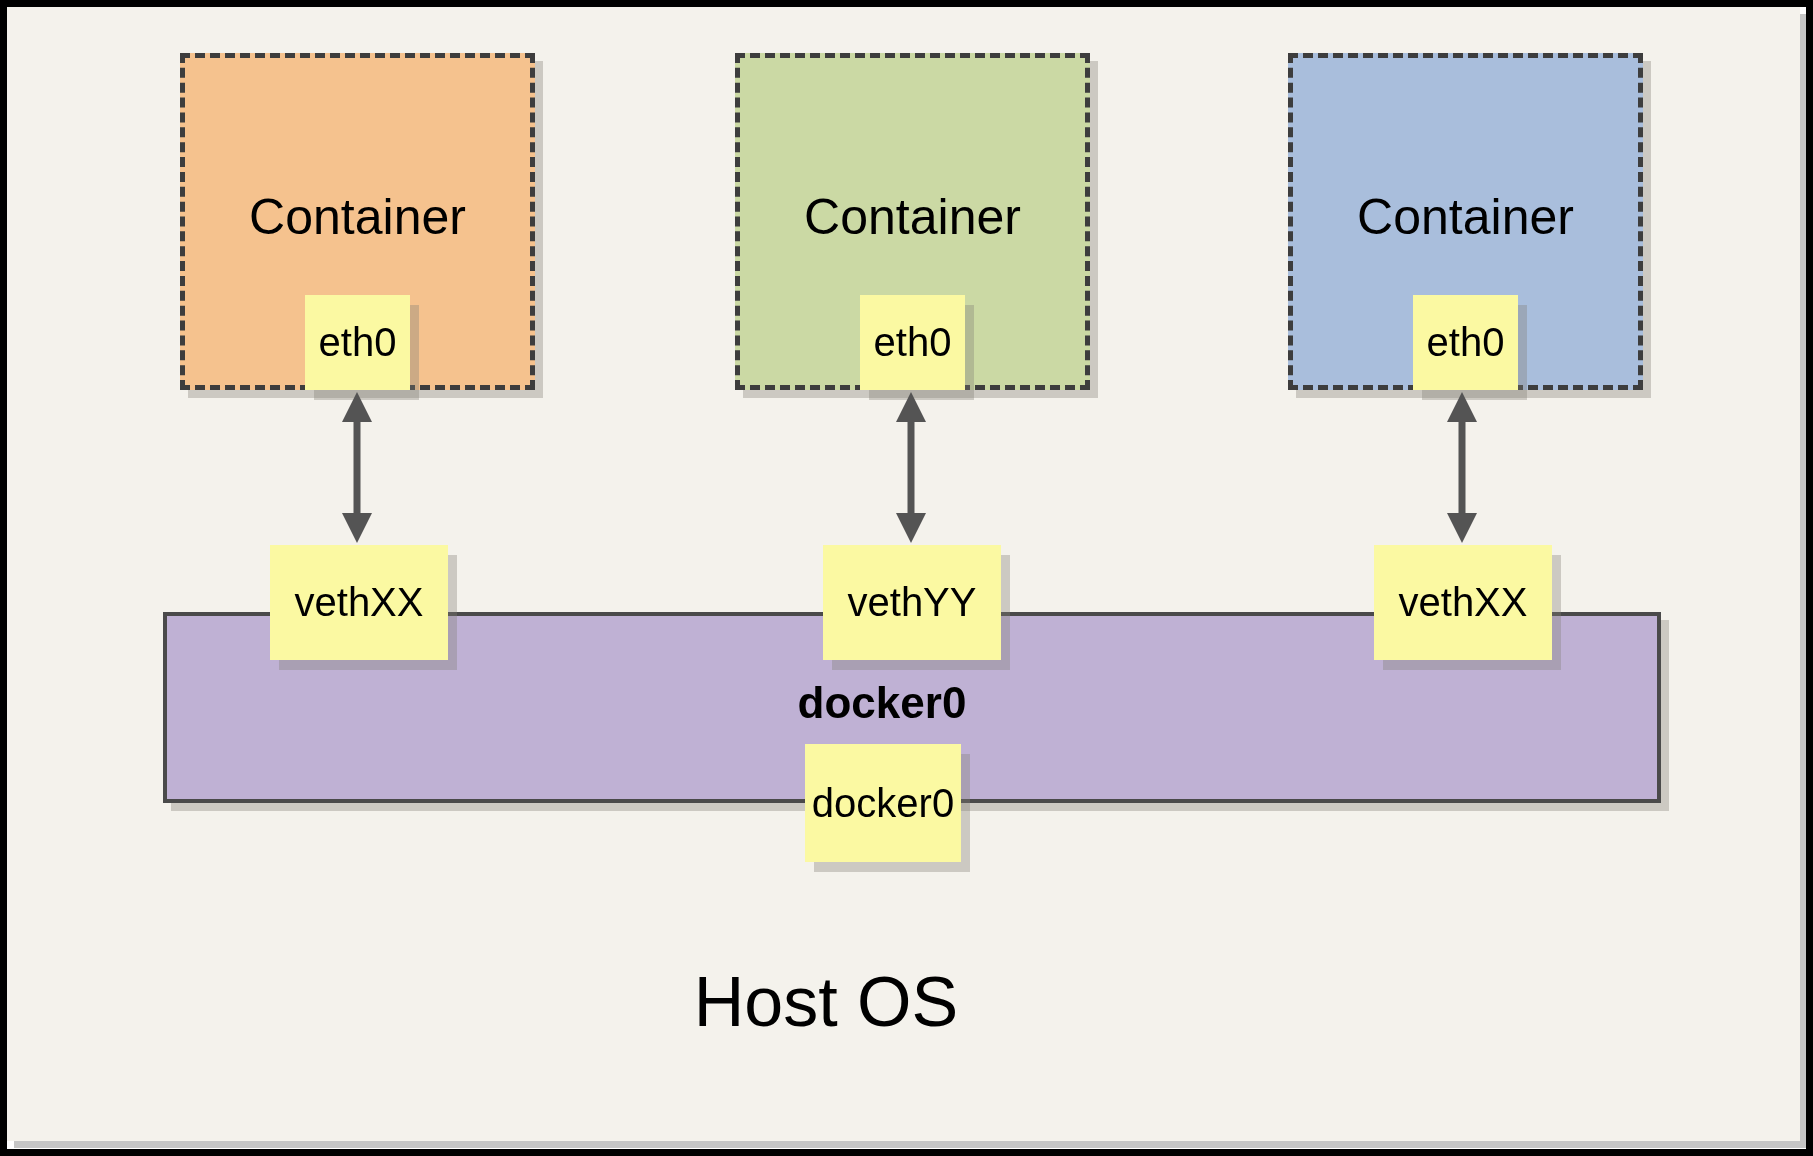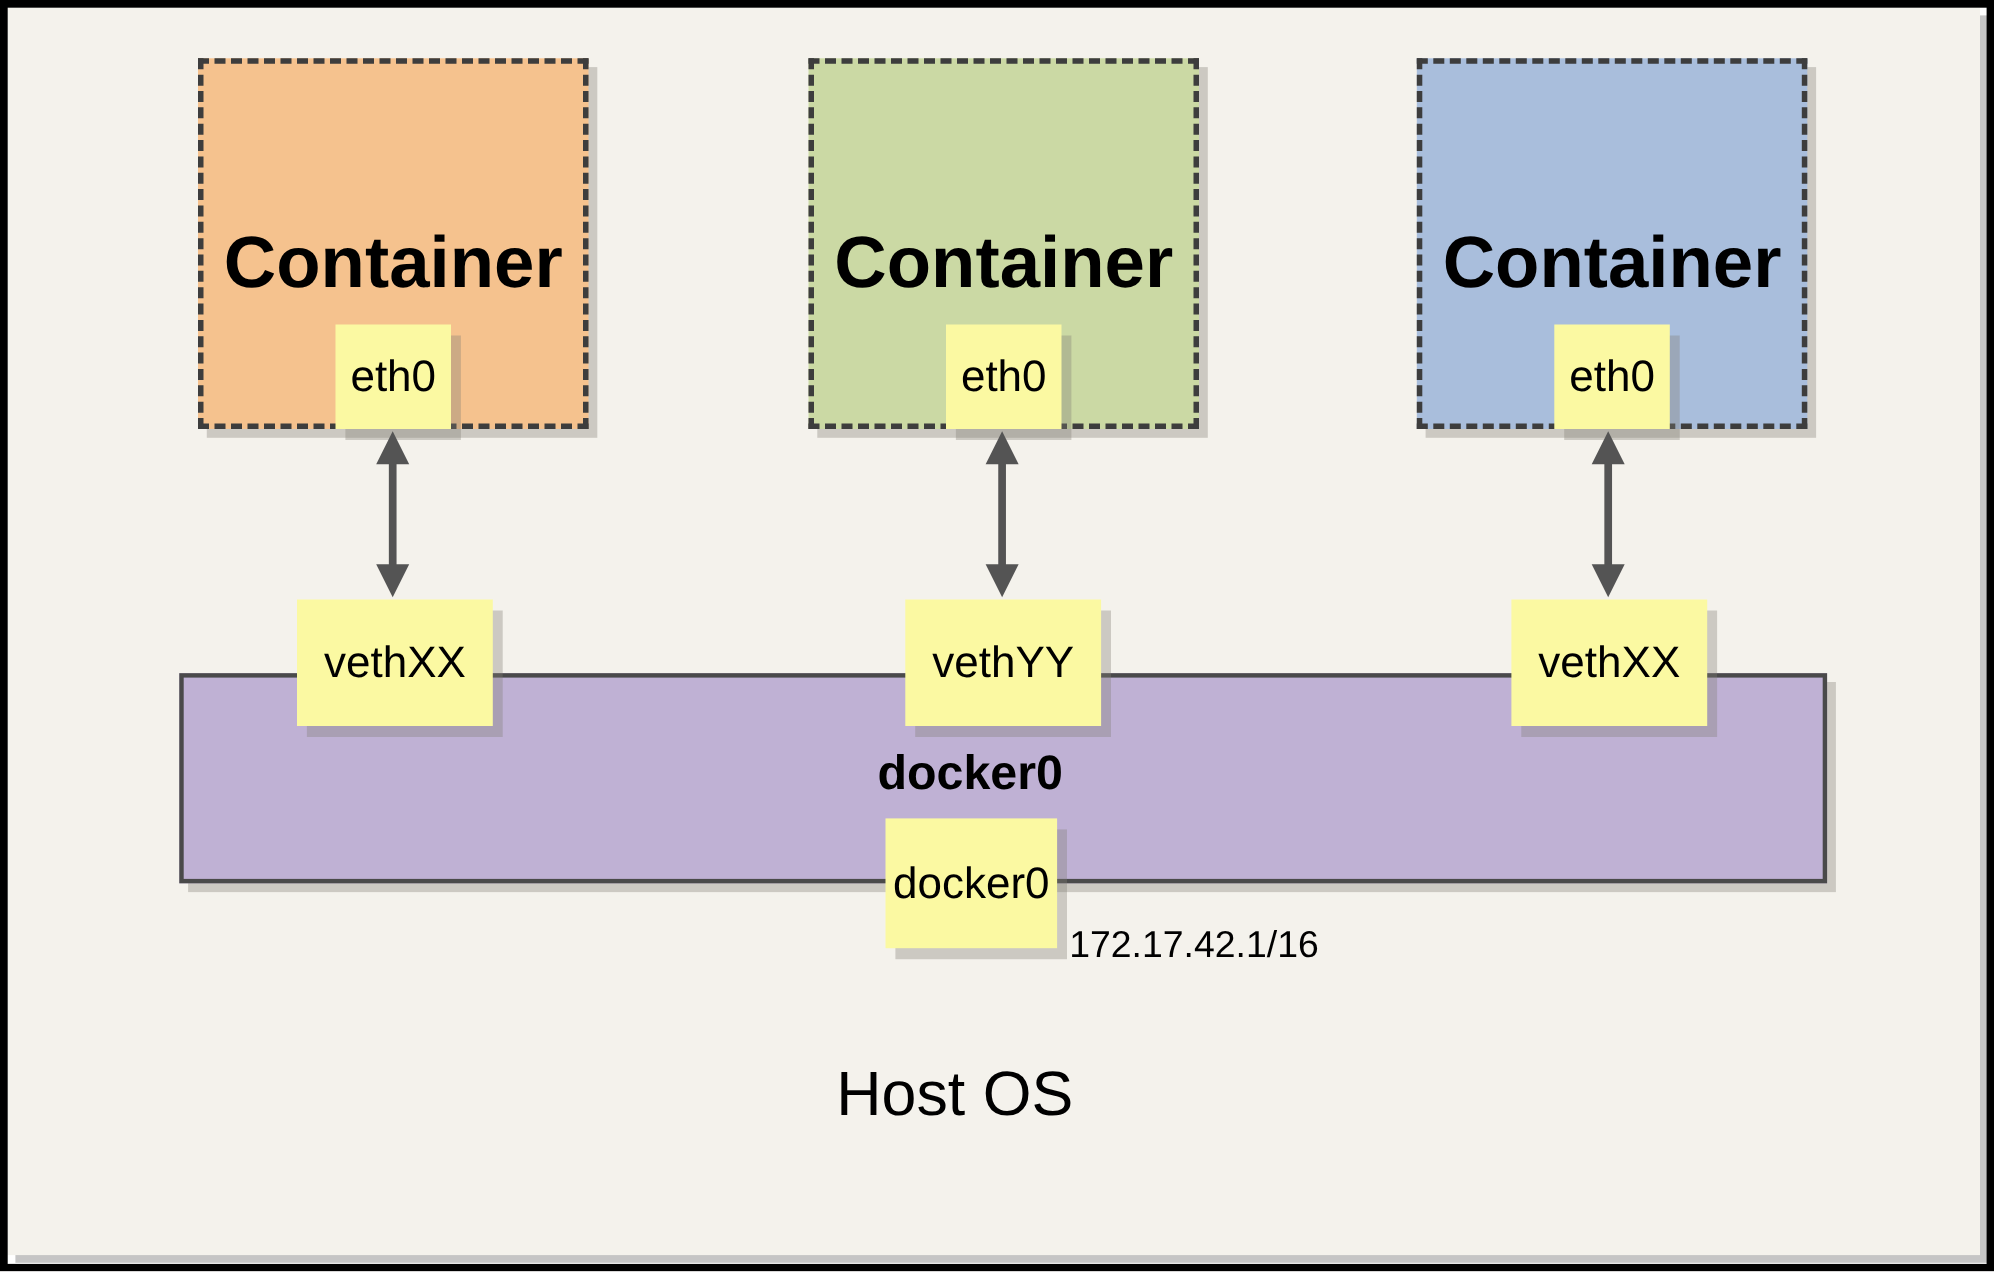--- a/index.html
+++ b/index.html
@@ -15,43 +15,43 @@
     position:absolute;inset:0;border:7px solid #000;z-index:60;pointer-events:none;
   }
   .cbox{
     position:absolute;top:53px;width:355px;height:337px;box-sizing:border-box;
     border:5px dashed #3D3D3D;box-shadow:8px 8px 0 rgba(128,126,118,0.35);z-index:5;
   }
   .c1{left:180px;background:#F5C28E;}
   .c2{left:735px;background:#CBD9A4;}
   .c3{left:1288px;background:#A9BEDC;}
   .ctitle{
-    position:absolute;left:0;right:0;top:144px;text-align:center;
-    font-size:66px;font-weight:bold;line-height:1.1;
+    position:absolute;left:0;right:0;top:132px;text-align:center;
+    font-size:50px;font-weight:normal;line-height:1.1;
   }
   .note{
     position:absolute;background:#FBF9A2;display:flex;align-items:center;justify-content:center;
     font-size:40px;box-shadow:9px 10px 0 rgba(128,126,118,0.35);z-index:10;
   }
   .eth-note{left:120px;bottom:-5px;width:105px;height:95px;}
   .veth-note{top:545px;width:178px;height:115px;}
   .v1{left:270px;} .v2{left:823px;} .v3{left:1374px;}
   .bridge{
     position:absolute;left:163px;top:612px;width:1498px;height:191px;box-sizing:border-box;
     background:#BFB1D4;border:4px solid #4A4A4A;box-shadow:8px 8px 0 rgba(128,126,118,0.35);z-index:4;
   }
   .bridge-title{
     position:absolute;left:715px;top:62px;transform:translateX(-50%);
     font-size:44px;font-weight:bold;white-space:nowrap;
   }
   .docker-note{left:805px;top:744px;width:156px;height:118px;}
   .ip-label{position:absolute;left:972px;top:840px;font-size:34px;z-index:10;white-space:nowrap;}
   .host-label{
-    position:absolute;left:868px;top:962px;transform:translateX(-50%);
-    font-size:57px;z-index:5;white-space:nowrap;
+    position:absolute;left:826px;top:962px;transform:translateX(-50%);
+    font-size:70px;z-index:5;white-space:nowrap;
   }
   .arrow{position:absolute;top:391px;width:34px;height:153px;z-index:8;}
   .a1{left:340px;} .a2{left:894px;} .a3{left:1445px;}
 </style>
 </head>
 <body>
 
 <div class="stage">
 
   <div class="panel"></div>
@@ -90,19 +90,18 @@
   <div class="note veth-note v1">vethXX</div>
   <div class="note veth-note v2">vethYY</div>
   <div class="note veth-note v3">vethXX</div>
 
   <div class="bridge">
     <div class="bridge-title">docker0</div>
   </div>
 
   <div class="note docker-note">docker0</div>
 
-  <div class="ip-label">172.17.42.1/16</div>
 
   <div class="host-label">Host OS</div>
 
   <div class="frame"></div>
 
 </div>
 
 </body></html>

